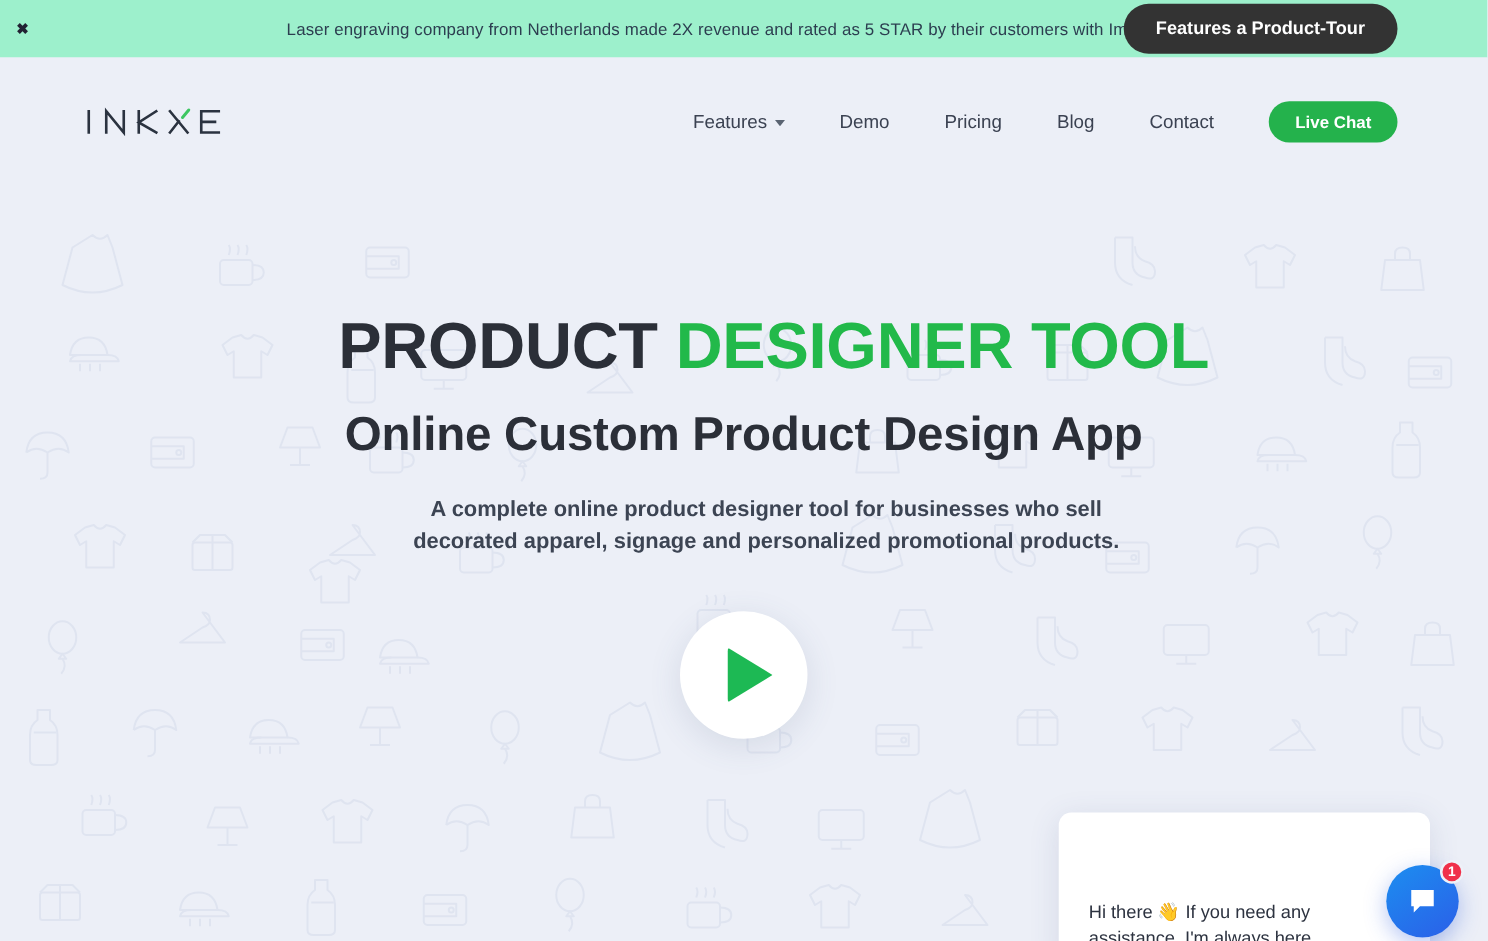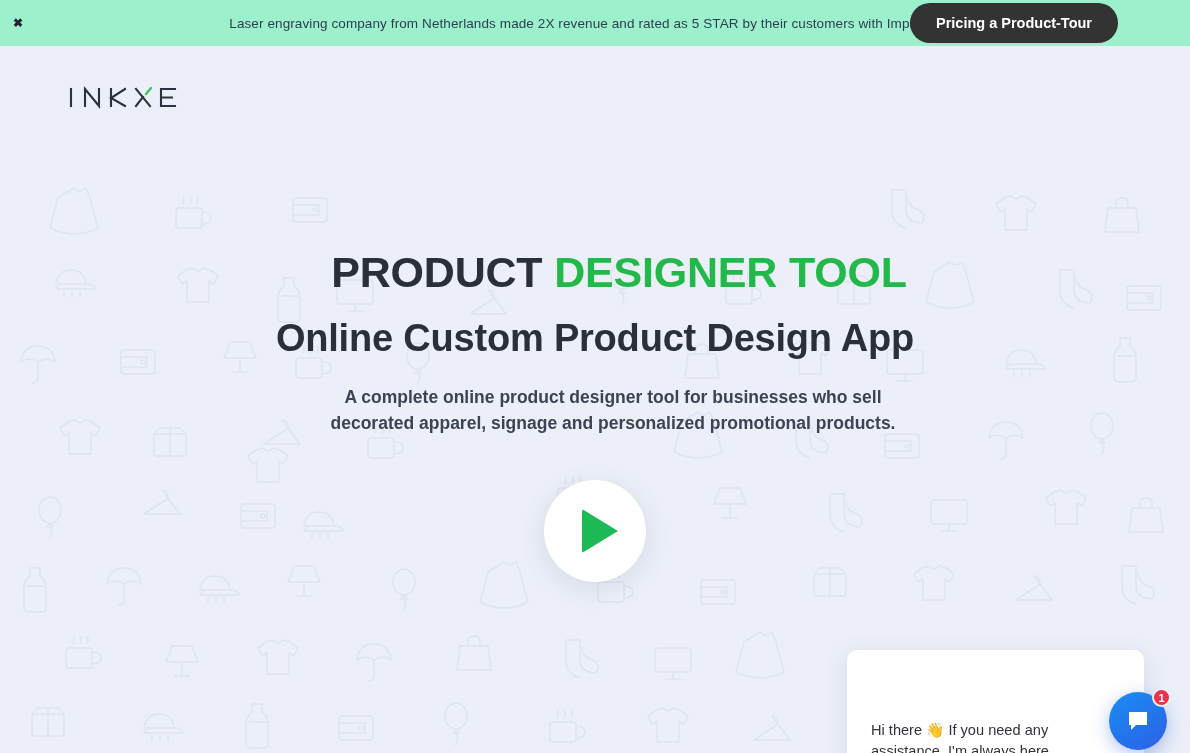--- a/index.html
+++ b/index.html
@@ -126,21 +126,21 @@
   }
 
   
   .hero{
     position:relative;
     z-index:4;
     text-align:center;
     padding-top:101px;
   }
   .hero-title{
-    font-size:43px;
+    font-size:52px;
     font-weight:bold;
     letter-spacing:-0.2px;
     color:#2b2f38;
     line-height:1.05;
     padding-left:48px;
   }
   .hero-title .accent{ color:#22b94a; }
   .hero-subtitle{
     margin-top:22px;
     font-size:38px;
@@ -253,21 +253,21 @@
     color:#8fa2c0;
     letter-spacing:.3px;
   }
 </style>
 </head>
 <body>
 
 <div class="promo-banner">
   <button class="promo-close">✖</button>
   <span class="promo-text">Laser engraving company from Netherlands made 2X revenue and rated as 5 STAR by their customers with ImprintNext.</span>
-  <button class="promo-cta">Pricing a Product-Tour</button>
+  <button class="promo-cta">Features a Product-Tour</button>
 </div>
 
 <div class="page">
 
   <svg class="pattern" width="1190" height="707" viewBox="0 0 1190 707" aria-hidden="true">
     <defs>
       <g id="tshirt" stroke="#dfe4f0" stroke-width="1.6" fill="none" stroke-linejoin="round">
         <path d="M8 6 L0 12 L4 20 L9 17 L9 38 L31 38 L31 17 L36 20 L40 12 L32 6 L25 4 Q20 10 15 4 Z"></path>
       </g>
       <g id="mug" stroke="#dfe4f0" stroke-width="1.6" fill="none" stroke-linejoin="round">
@@ -426,20 +426,31 @@
           <path d="M68 21 L75 12"></path>
 
           <path d="M107 4 H93 V21 H107 M93 12.5 H104"></path>
         </g>
 
         <path d="M78 9 L83 3" stroke="#3ec662" stroke-width="2.4" stroke-linecap="round" fill="none"></path>
       </svg>
 
     </div>
 
+    <nav class="nav">
+      <a class="nav-item">
+        <span>Features</span>
+        <i class="caret"></i>
+      </a>
+      <a class="nav-item">Demo</a>
+      <a class="nav-item">Pricing</a>
+      <a class="nav-item">Blog</a>
+      <a class="nav-item">Contact</a>
+      <button class="live-chat-btn">Live Chat</button>
+    </nav>
   </header>
 
   <section class="hero">
     <h1 class="hero-title">
       <span>PRODUCT</span>
       <span class="accent">DESIGNER TOOL</span>
     </h1>
     <h2 class="hero-subtitle">Online Custom Product Design App</h2>
     <p class="hero-desc">
       <span>A complete online product designer tool for businesses who sell</span>

